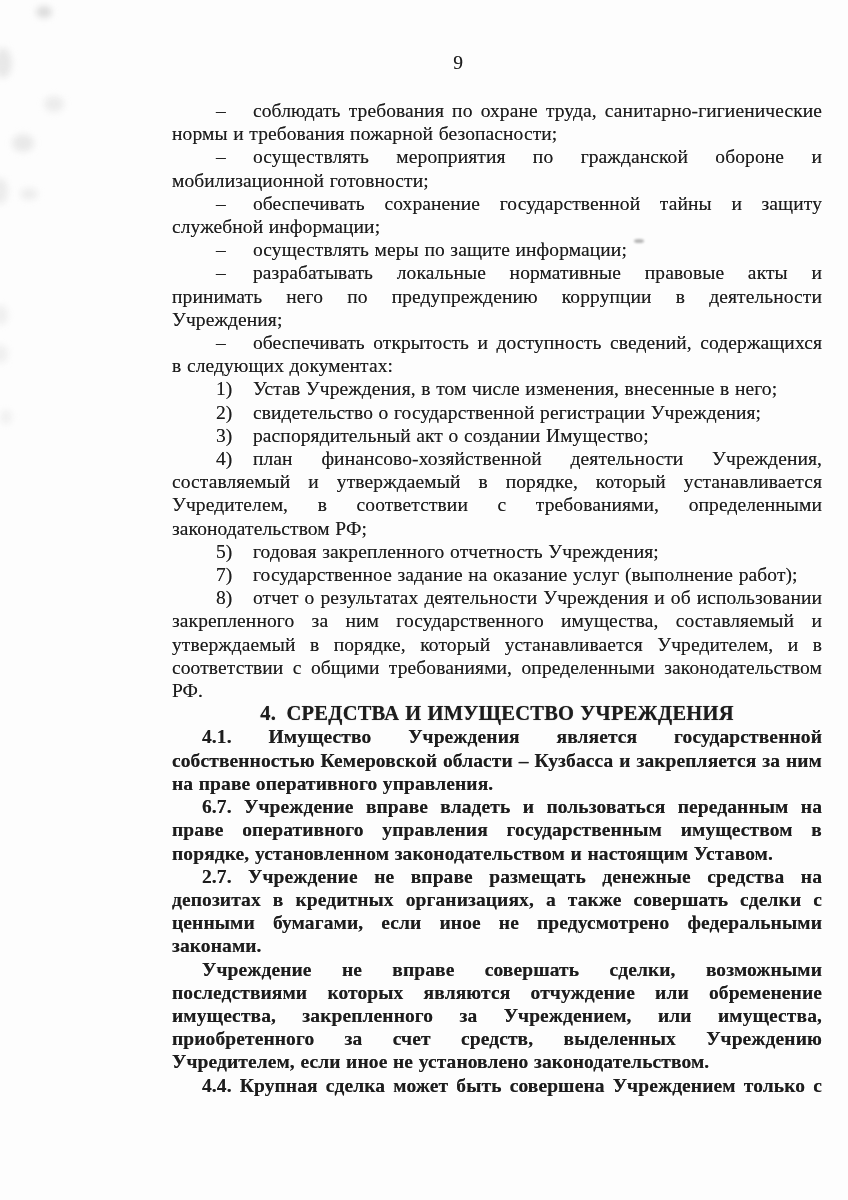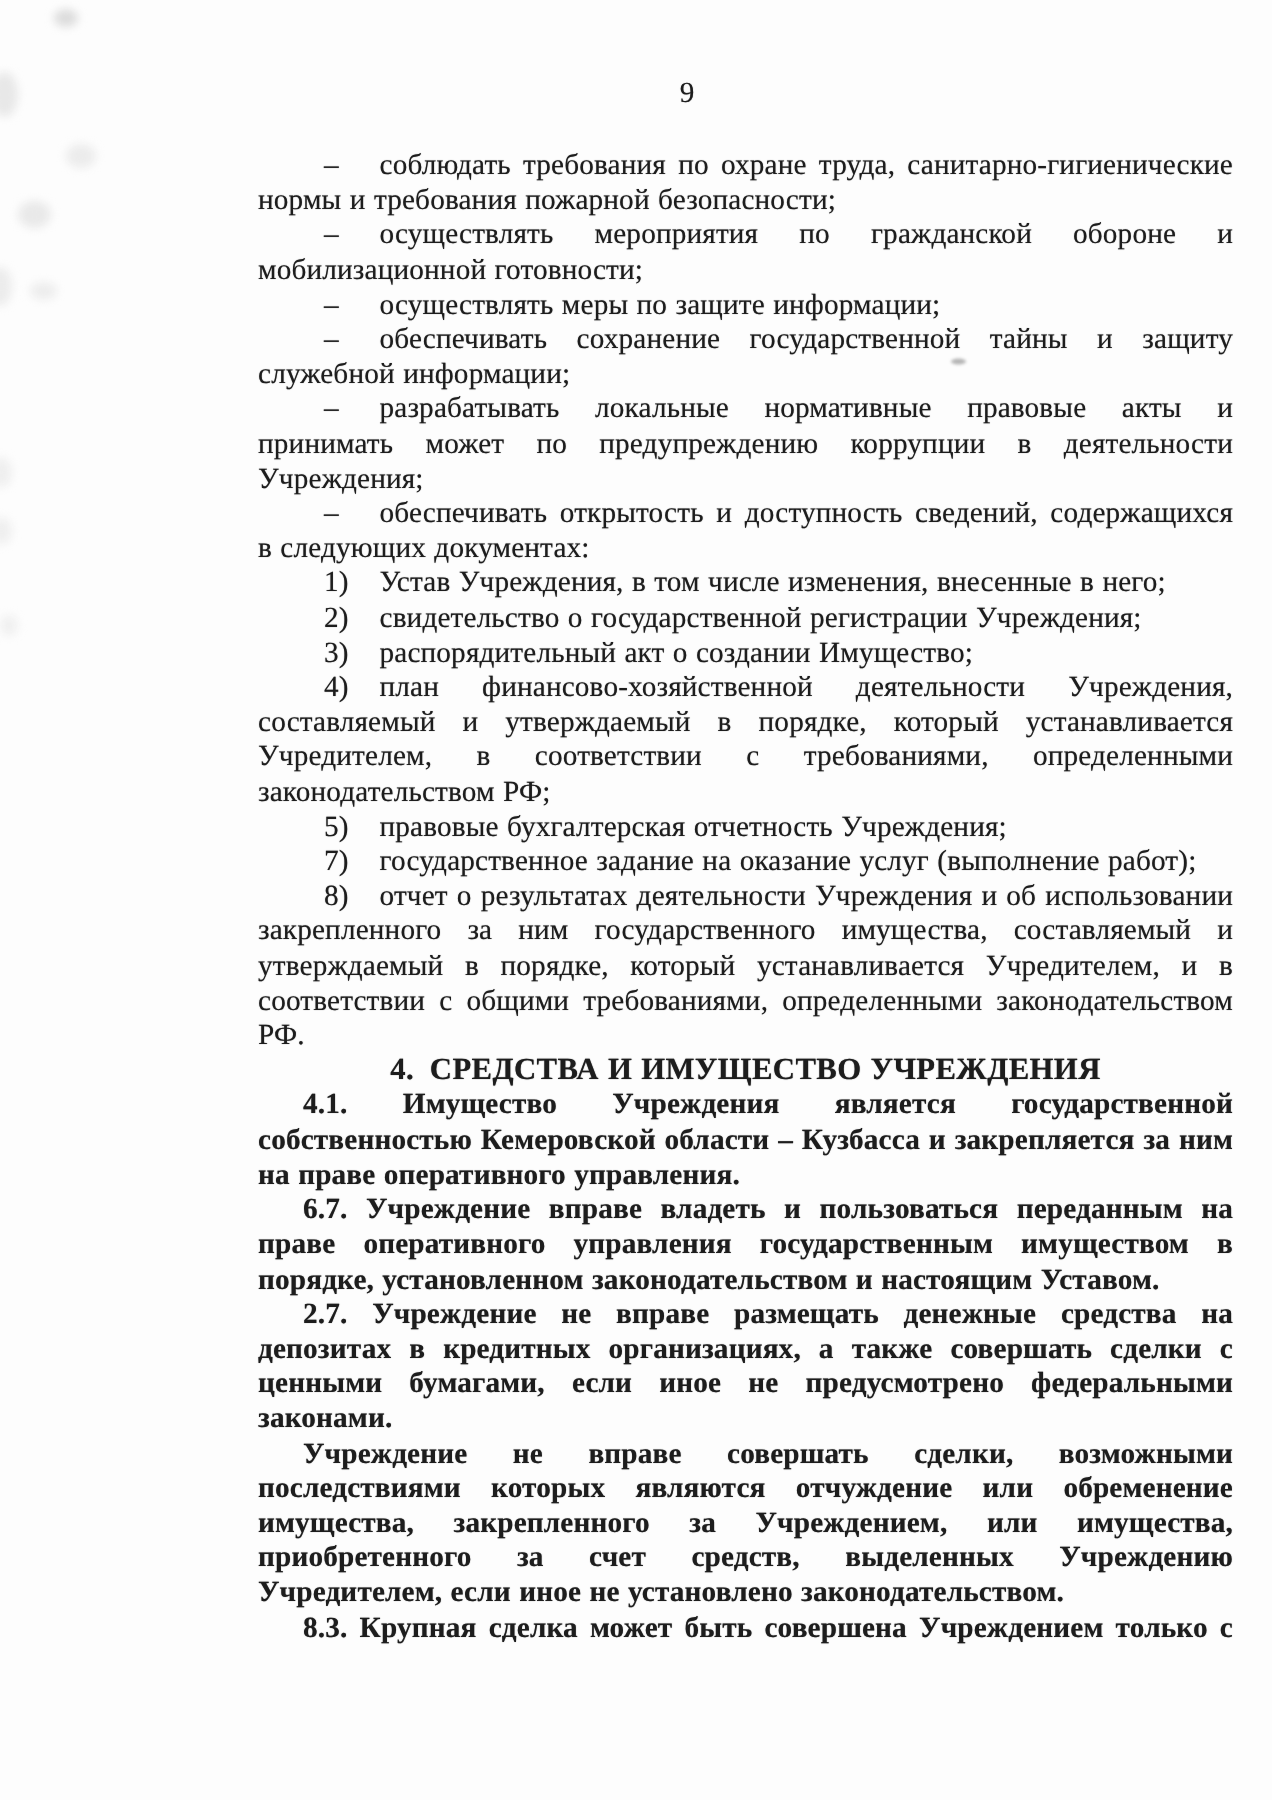--- a/index.html
+++ b/index.html
@@ -100,35 +100,35 @@
   <div class="smudge s8"></div>
   <div class="smudge s9"></div>
   <div class="speck"></div>
 
   <div class="pageno">9</div>
 
   <div class="content">
 
     <p class="li"><span class="m">–</span><span>соблюдать требования по охране труда, санитарно-гигиенические нормы и требования пожарной безопасности;</span></p>
     <p class="li"><span class="m">–</span><span>осуществлять мероприятия по гражданской обороне и мобилизационной готовности;</span></p>
+    <p class="li"><span class="m">–</span><span>обеспечивать сохранение государственной тайны и защиту служебной информации;</span></p>
     <p class="li"><span class="m">–</span><span>осуществлять меры по защите информации;</span></p>
-    <p class="li"><span class="m">–</span><span>обеспечивать сохранение государственной тайны и защиту служебной информации;</span></p>
-    <p class="li"><span class="m">–</span><span>разрабатывать локальные нормативные правовые акты и принимать может по предупреждению коррупции в деятельности Учреждения;</span></p>
+    <p class="li"><span class="m">–</span><span>разрабатывать локальные нормативные правовые акты и принимать него по предупреждению коррупции в деятельности Учреждения;</span></p>
     <p class="li"><span class="m">–</span><span>обеспечивать открытость и доступность сведений, содержащихся в следующих документах:</span></p>
 
     <p class="li"><span class="m">1)</span><span>Устав Учреждения, в том числе изменения, внесенные в него;</span></p>
     <p class="li"><span class="m">2)</span><span>свидетельство о государственной регистрации Учреждения;</span></p>
     <p class="li"><span class="m">3)</span><span>распорядительный акт о создании Имущество;</span></p>
     <p class="li"><span class="m">4)</span><span>план финансово-хозяйственной деятельности Учреждения, составляемый и утверждаемый в порядке, который устанавливается Учредителем, в соответствии с требованиями, определенными законодательством РФ;</span></p>
-    <p class="li"><span class="m">5)</span><span>правовые бухгалтерская отчетность Учреждения;</span></p>
+    <p class="li"><span class="m">5)</span><span>годовая закрепленного отчетность Учреждения;</span></p>
     <p class="li"><span class="m">7)</span><span>государственное задание на оказание услуг (выполнение работ);</span></p>
     <p class="li"><span class="m">8)</span><span>отчет о результатах деятельности Учреждения и об использовании закрепленного за ним государственного имущества, составляемый и утверждаемый в порядке, который устанавливается Учредителем, и в соответствии с общими требованиями, определенными законодательством РФ.</span></p>
 
     <p class="heading">4. СРЕДСТВА И ИМУЩЕСТВО УЧРЕЖДЕНИЯ</p>
 
     <p class="para">4.1. Имущество Учреждения является государственной собственностью Кемеровской области – Кузбасса и закрепляется за ним на праве оперативного управления.</p>
     <p class="para">6.7. Учреждение вправе владеть и пользоваться переданным на праве оперативного управления государственным имуществом в порядке, установленном законодательством и настоящим Уставом.</p>
     <p class="para">2.7. Учреждение не вправе размещать денежные средства на депозитах в кредитных организациях, а также совершать сделки с ценными бумагами, если иное не предусмотрено федеральными законами.</p>
     <p class="para">Учреждение не вправе совершать сделки, возможными последствиями которых являются отчуждение или обременение имущества, закрепленного за Учреждением, или имущества, приобретенного за счет средств, выделенных Учреждению Учредителем, если иное не установлено законодательством.</p>
-    <p class="para cont">8.3. Крупная сделка может быть совершена Учреждением только с</p>
+    <p class="para cont">4.4. Крупная сделка может быть совершена Учреждением только с</p>
 
   </div>
 </div>
 
 </body></html>

